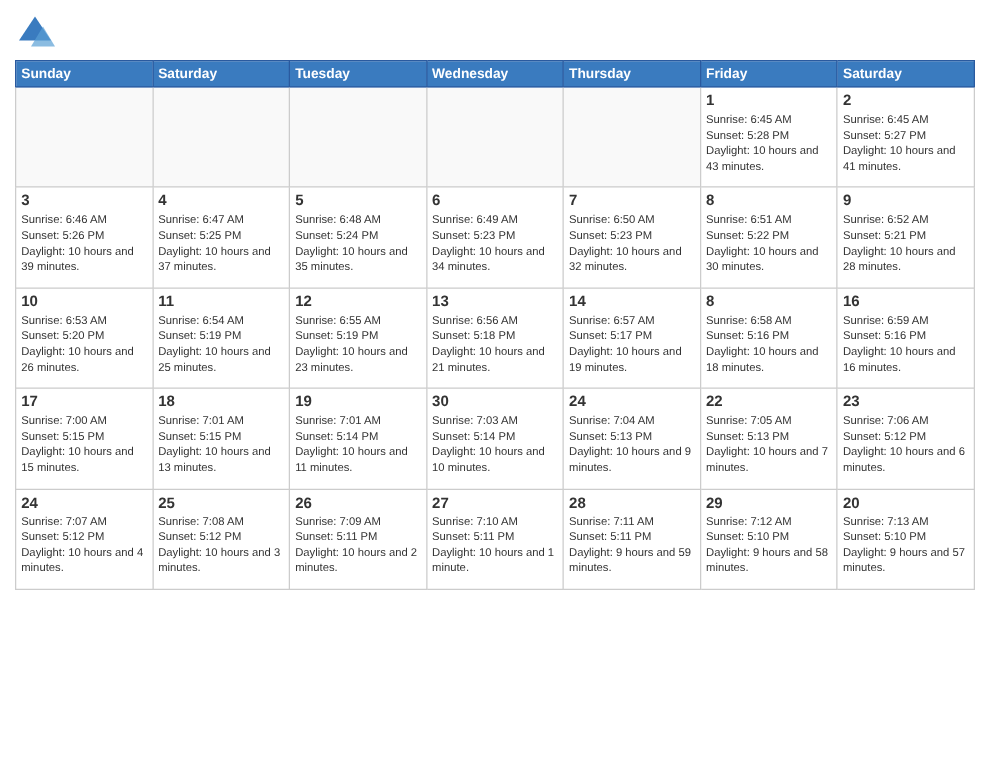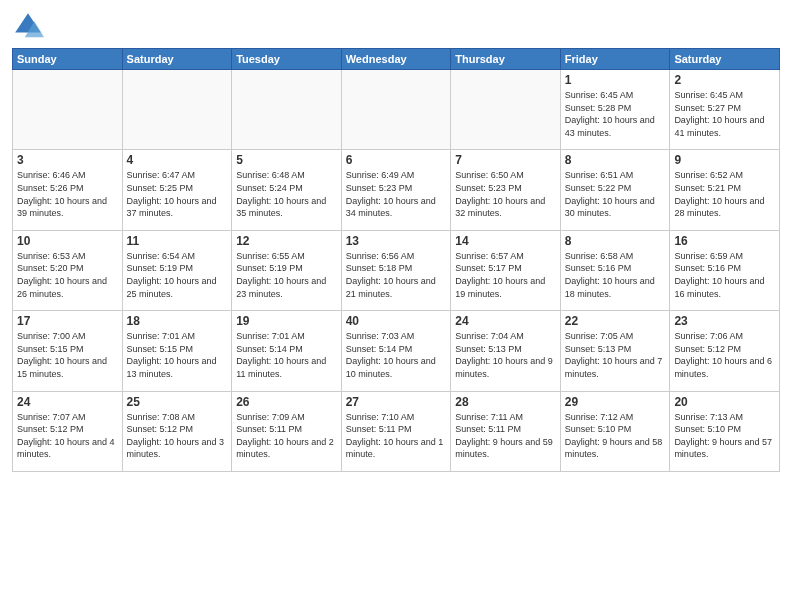--- a/index.html
+++ b/index.html
@@ -272,21 +272,21 @@
 and 13 minutes.</div>
           </td>
           <td>
             <span class="day-number">19</span>
             <div class="day-info">Sunrise: 7:01 AM
 Sunset: 5:14 PM
 Daylight: 10 hours
 and 11 minutes.</div>
           </td>
           <td>
-            <span class="day-number">40</span>
+            <span class="day-number">30</span>
             <div class="day-info">Sunrise: 7:03 AM
 Sunset: 5:14 PM
 Daylight: 10 hours
 and 10 minutes.</div>
           </td>
           <td>
             <span class="day-number">24</span>
             <div class="day-info">Sunrise: 7:04 AM
 Sunset: 5:13 PM
 Daylight: 10 hours

